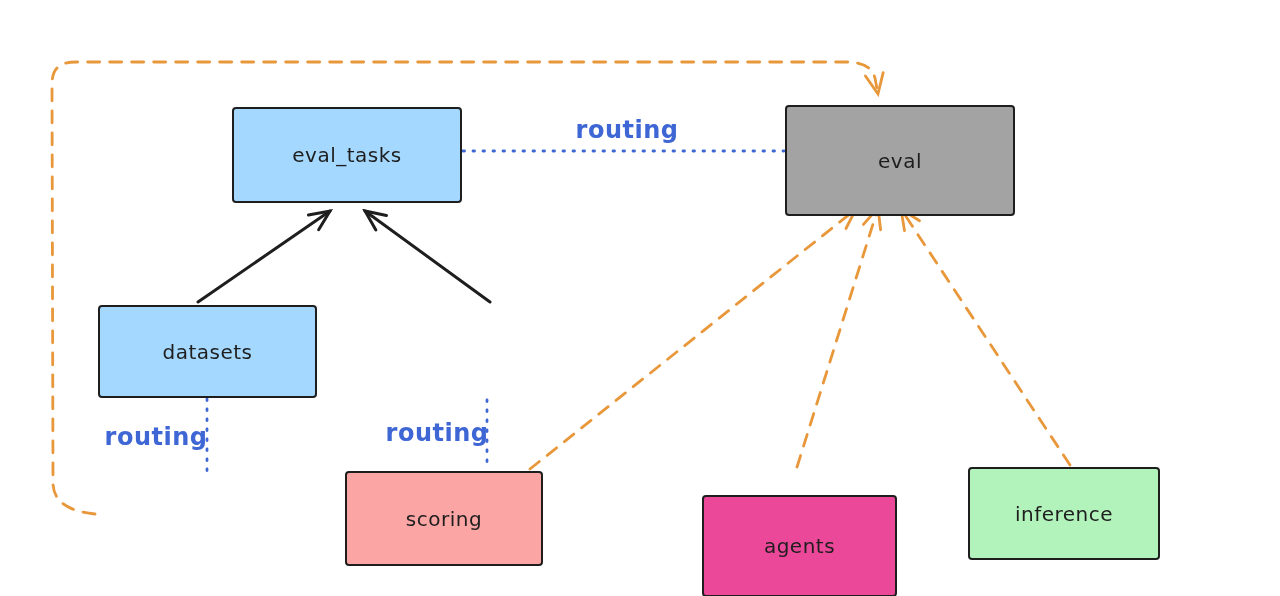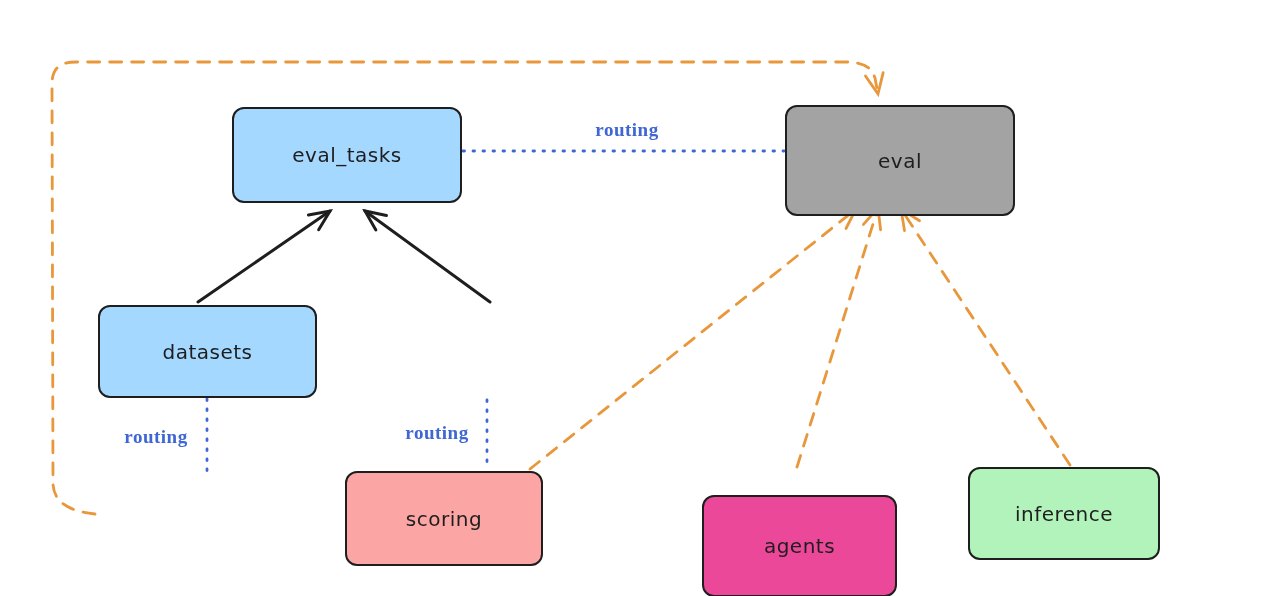--- a/index.html
+++ b/index.html
@@ -17,40 +17,39 @@
   .edges-layer {
     position: absolute;
     left: 0; top: 0;
     width: 1280px;
     height: 596px;
   }
 
   .node {
     position: absolute;
     border: 2.5px solid #1e1e1e;
-    border-radius: 12px;
+    border-radius: 4px;
     display: flex;
     align-items: center;
     justify-content: center;
   }
 
   .node-label {
     font-size: 20px;
     letter-spacing: 0.5px;
     color: #1e1e1e;
   }
 
   .edge-label {
     position: absolute;
     transform: translate(-50%, -50%);
-    font-size: 19px;
+    font-size: 24px;
     font-weight: 600;
     letter-spacing: 0.5px;
     white-space: nowrap;
-    font-family: Liberation Serif, serif;
   }
 </style>
 </head>
 <body>
 
 <div class="canvas">
 
   <svg class="edges-layer" width="1280" height="596" viewBox="0 0 1280 596">
     <defs>
       <marker id="ah-black" orient="auto" markerUnits="userSpaceOnUse" markerWidth="26" markerHeight="22" viewBox="0 0 26 22" refX="23" refY="11">

